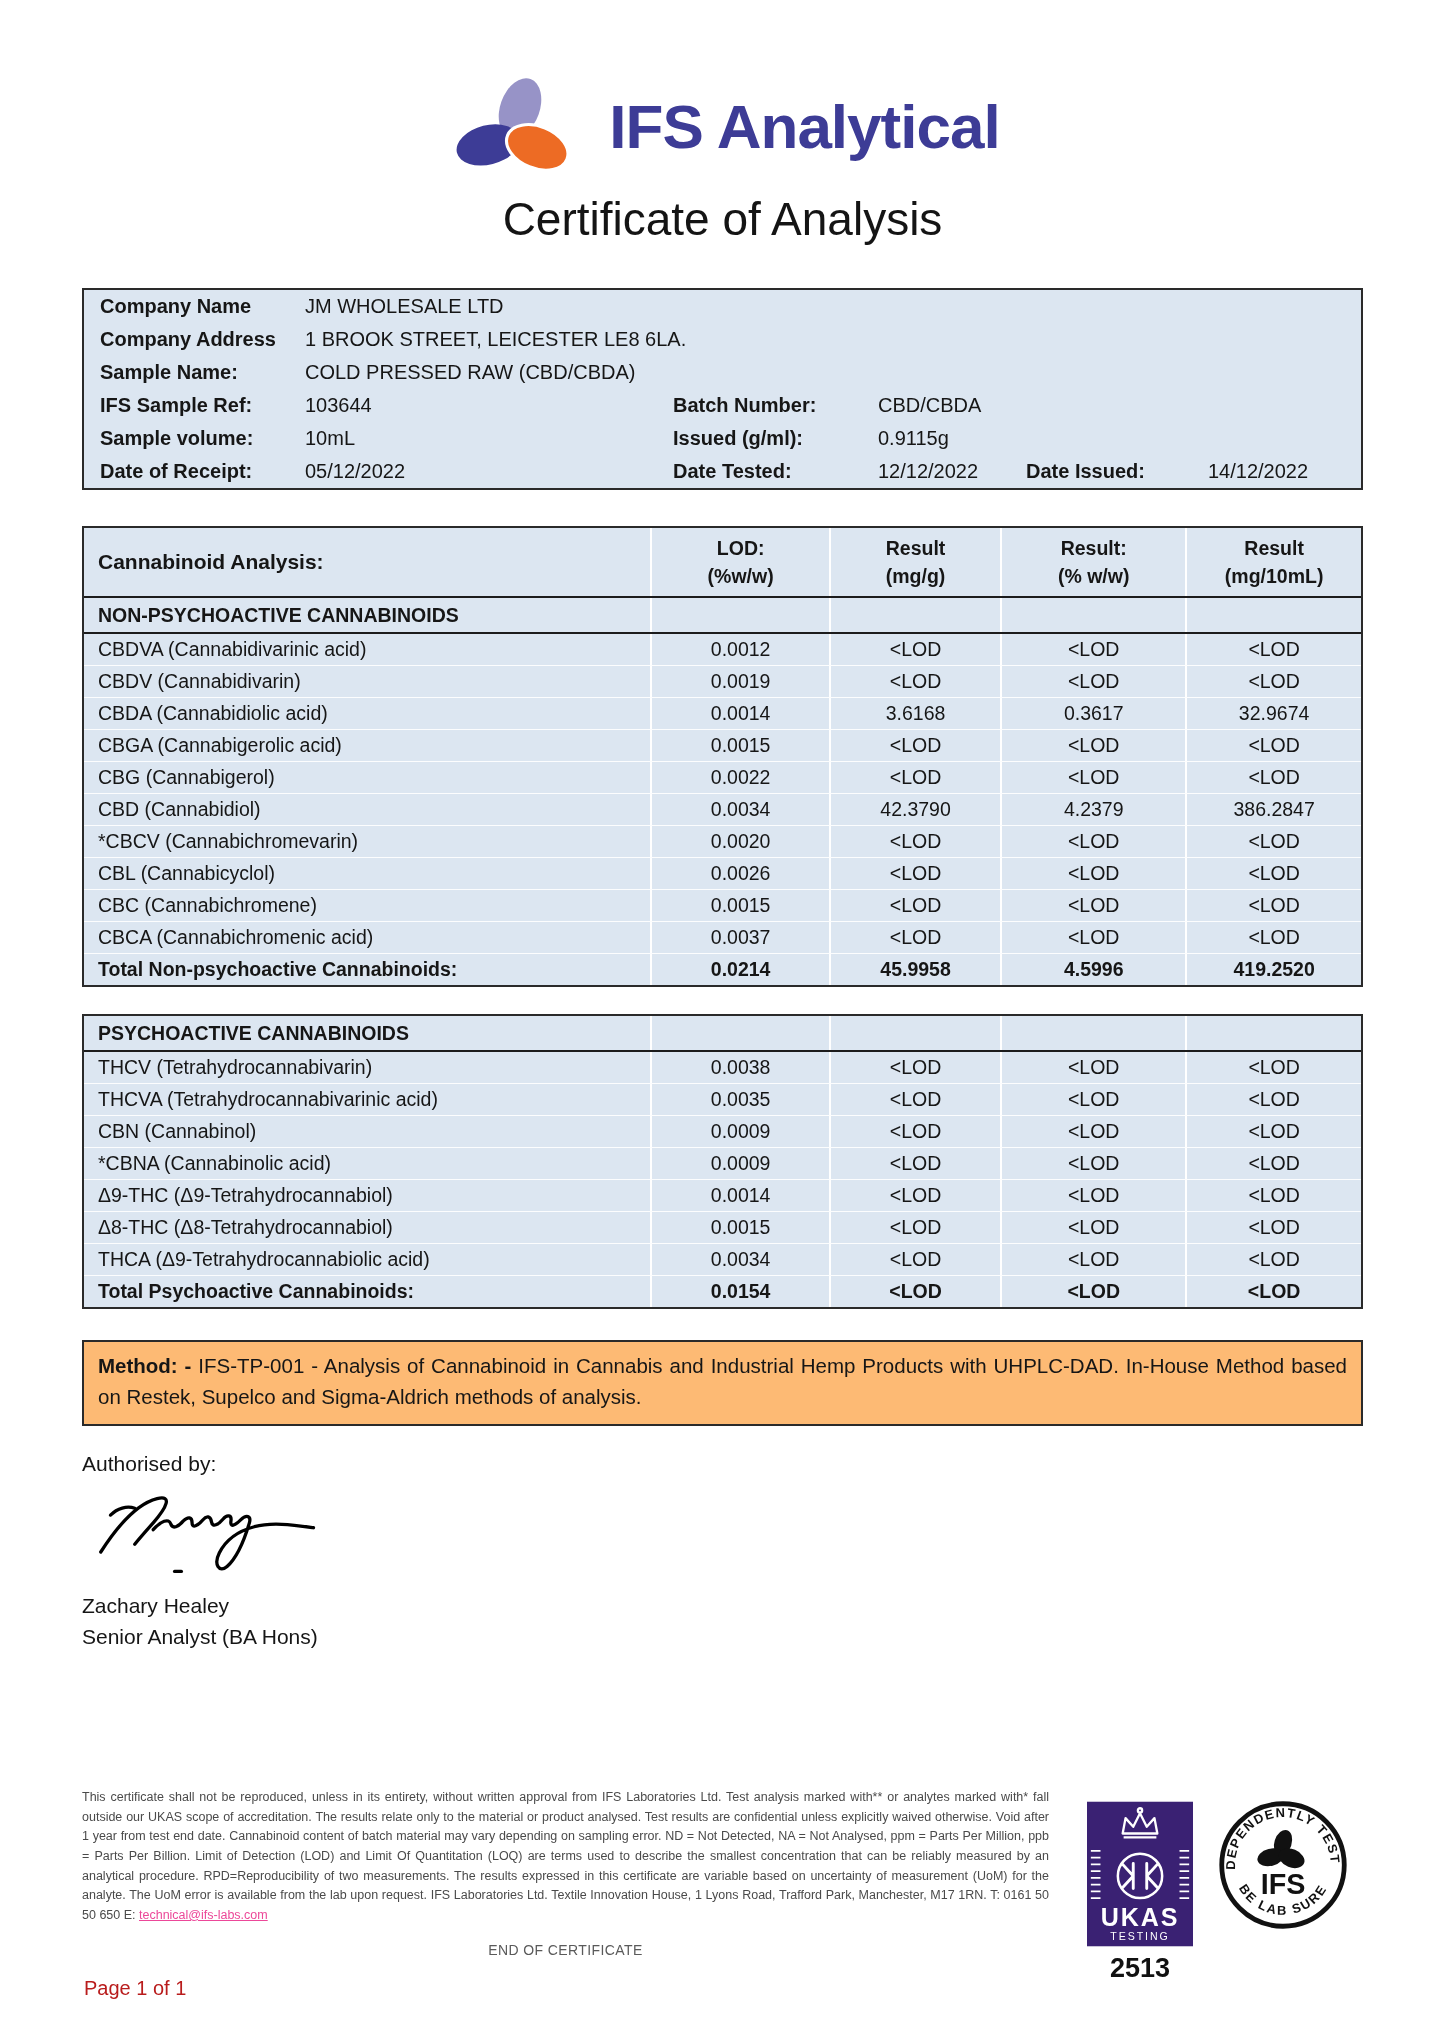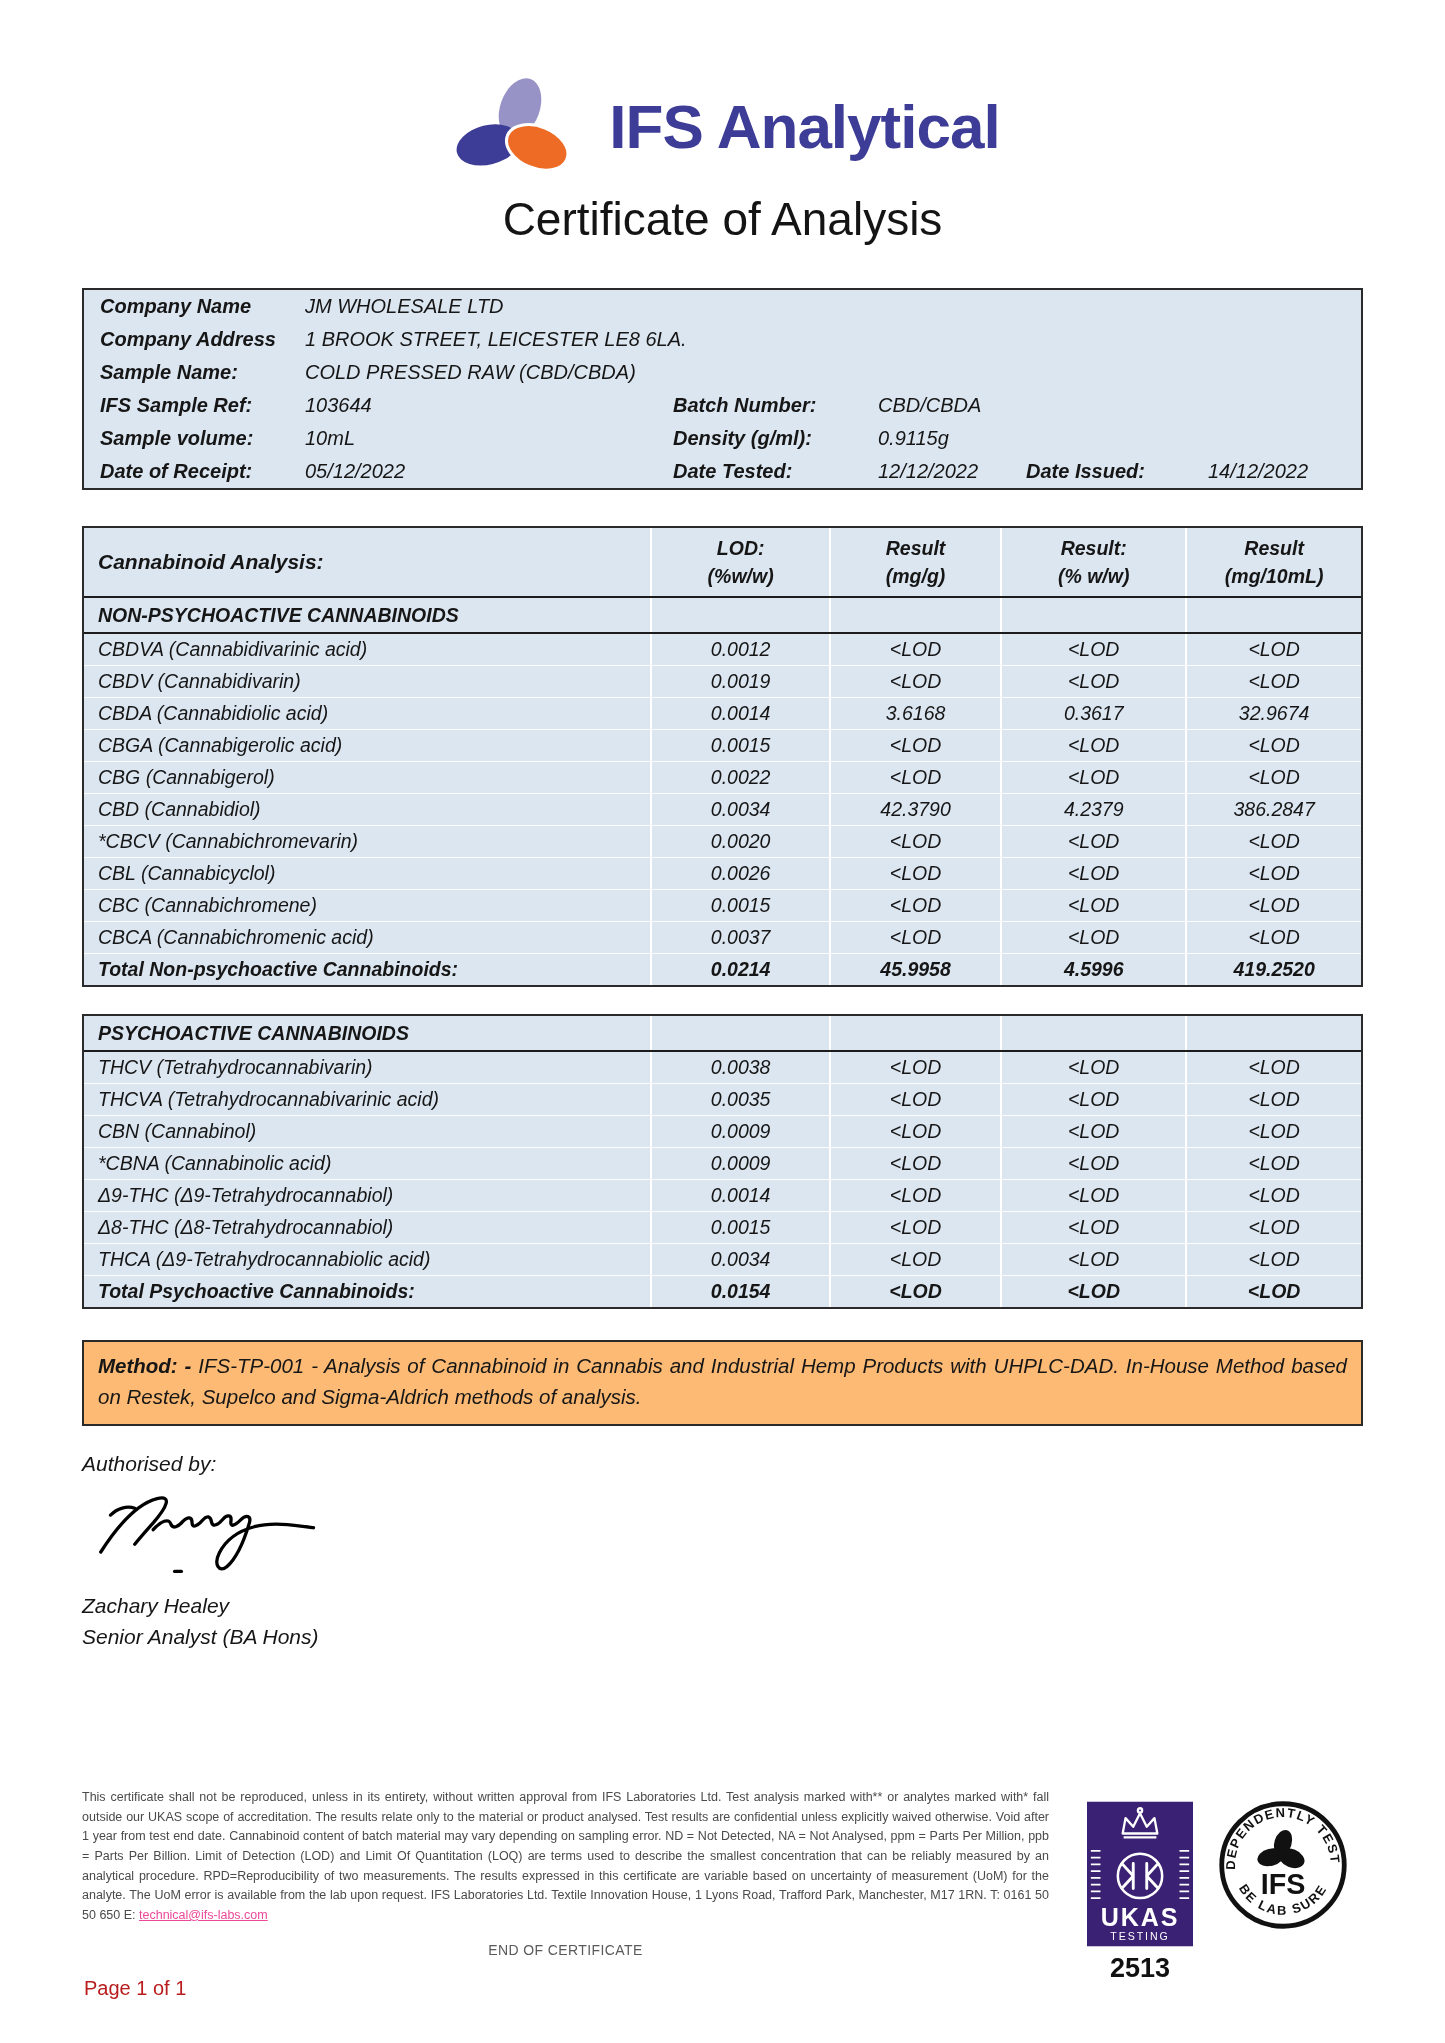--- a/index.html
+++ b/index.html
@@ -4,21 +4,21 @@
 <style>
   html,body{margin:0;padding:0;background:#ffffff;}
   .page{
     position:relative;
     width:1445px;height:2043px;
     background:#ffffff;
     font-family:"Liberation Sans","DejaVu Sans",sans-serif;
     color:#161616;
     overflow:hidden;
   }
-  .content{padding:12px 82px;font-style:italic;}
+  .content{padding:12px 82px;}
 
   
   .brand{display:flex;justify-content:center;align-items:center;gap:14px;padding-top:76px;}
   .brand-text{font-size:62px;font-weight:bold;color:#3d3c96;letter-spacing:-1px;}
   .doc-title{text-align:center;font-size:46px;font-weight:400;color:#141414;margin-top:16px;}
 
   
   .info-table{margin-top:30px;background:#dce6f1;border:2px solid #2a2a2a;}
   .info-row{
     display:grid;
@@ -108,21 +108,21 @@
       </div>
       <div class="info-row">
         <span class="info-label">IFS Sample Ref:</span>
         <span>103644</span>
         <span class="info-label">Batch Number:</span>
         <span style="grid-column:4 / 7;">CBD/CBDA</span>
       </div>
       <div class="info-row">
         <span class="info-label">Sample volume:</span>
         <span>10mL</span>
-        <span class="info-label">Density (g/ml):</span>
+        <span class="info-label">Issued (g/ml):</span>
         <span style="grid-column:4 / 7;">0.9115g</span>
       </div>
       <div class="info-row">
         <span class="info-label">Date of Receipt:</span>
         <span>05/12/2022</span>
         <span class="info-label">Date Tested:</span>
         <span>12/12/2022</span>
         <span class="info-label">Date Issued:</span>
         <span>14/12/2022</span>
       </div>

